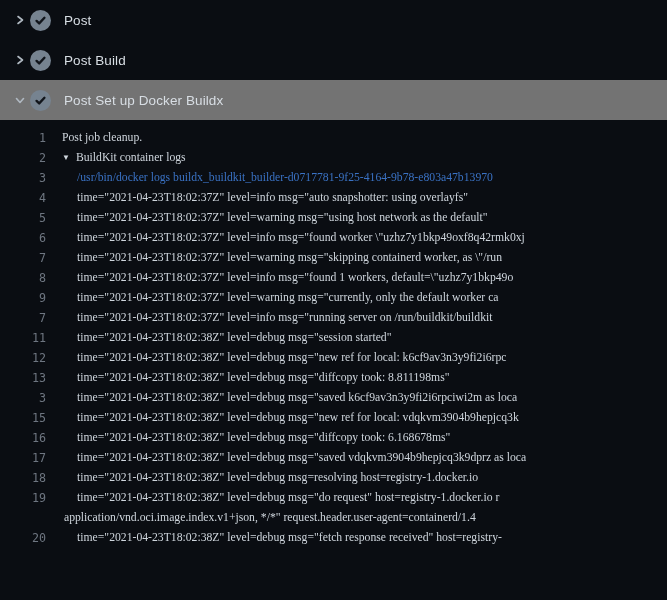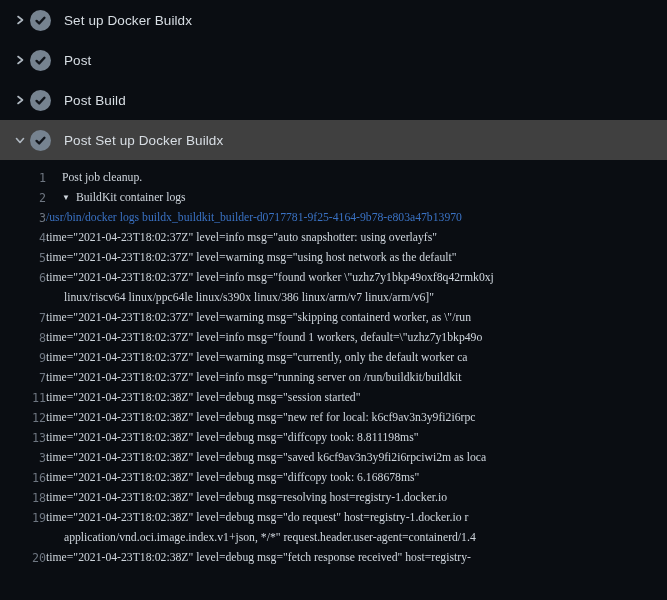--- a/index.html
+++ b/index.html
@@ -7,63 +7,49 @@
     position:relative;width:667px;height:600px;overflow:hidden;
     background:#0a0d12;
     font-family:"Liberation Sans",sans-serif;
   }
   
   .steps{width:100%;}
   .step{
     height:40px;display:flex;align-items:center;
     padding-left:12px;cursor:pointer;
   }
-  .step.expanded{background:#404040;}
+  .step.expanded{background:#737373;}
   .chev{width:16px;height:16px;flex:none;display:flex;align-items:center;justify-content:center;}
   .check{width:21px;height:21px;flex:none;margin-left:2px;display:flex;align-items:center;justify-content:center;}
   .step-label{
     margin-left:13px;font-size:13.5px;font-weight:500;color:#d8dee4;letter-spacing:.1px;
   }
   
   .log{
     padding-top:8px;
     font-family:"DejaVu Sans Mono","Liberation Mono",monospace;
     font-size:11.7px;color:#cfd6dd;
   }
   .row{height:20px;line-height:20px;display:flex;white-space:pre;overflow:hidden;}
   .gutter{width:46px;flex:none;text-align:right;color:#6e7681;cursor:pointer;}
   .content{flex:none;white-space:pre;font-family:Liberation Serif, serif;}
   .content.l1{padding-left:16px;}
-  .content.l2{}
+  .content.l2{padding-left:31px;}
   .content.wrap{padding-left:18px;}
   .content .command{color:#3a72c4;}
   .tri{
     display:inline-block;font-size:8px;color:#cfd6dd;
     margin-right:6px;vertical-align:1px;cursor:pointer;
   }
 </style>
 </head>
 <body>
 
 <div class="screen">
   <div class="steps">
-      <div class="step">
-        <span class="chev">
-          <svg width="12" height="12" viewBox="0 0 12 12" fill="none">
-            <path d="M4 2.5 L8.5 6 L4 9.5" stroke="#afb8c1" stroke-width="1.6" stroke-linecap="round" stroke-linejoin="round"></path>
-          </svg>
-        </span>
-        <span class="check">
-          <svg width="21" height="21" viewBox="0 0 16 16">
-            <circle cx="8" cy="8" r="8" fill="#768390"></circle>
-            <path d="M5 8.3 L7 10.2 L11 5.9" stroke="#11151b" stroke-width="1.8" fill="none" stroke-linecap="round" stroke-linejoin="round"></path>
-          </svg>
-        </span>
-        <span class="step-label">Set up Docker Buildx</span>
-      </div>
       <div class="step">
         <span class="chev">
           <svg width="12" height="12" viewBox="0 0 12 12" fill="none">
             <path d="M4 2.5 L8.5 6 L4 9.5" stroke="#afb8c1" stroke-width="1.6" stroke-linecap="round" stroke-linejoin="round"></path>
           </svg>
         </span>
         <span class="check">
           <svg width="21" height="21" viewBox="0 0 16 16">
             <circle cx="8" cy="8" r="8" fill="#768390"></circle>
             <path d="M5 8.3 L7 10.2 L11 5.9" stroke="#11151b" stroke-width="1.8" fill="none" stroke-linecap="round" stroke-linejoin="round"></path>
@@ -100,28 +86,29 @@
         <span class="step-label">Post Set up Docker Buildx</span>
       </div>
     </div>
   <div class="log">
       <div class="row"><span class="gutter">1</span><span class="content l1"><span class="">Post job cleanup.</span></span></div>
       <div class="row"><span class="gutter">2</span><span class="content l1"><span class="tri">▼</span><span class="">BuildKit container logs</span></span></div>
       <div class="row"><span class="gutter">3</span><span class="content l2"><span class="command">/usr/bin/docker logs buildx_buildkit_builder-d0717781-9f25-4164-9b78-e803a47b13970</span></span></div>
       <div class="row"><span class="gutter">4</span><span class="content l2"><span class="">time="2021-04-23T18:02:37Z" level=info msg="auto snapshotter: using overlayfs"</span></span></div>
       <div class="row"><span class="gutter">5</span><span class="content l2"><span class="">time="2021-04-23T18:02:37Z" level=warning msg="using host network as the default"</span></span></div>
       <div class="row"><span class="gutter">6</span><span class="content l2"><span class="">time="2021-04-23T18:02:37Z" level=info msg="found worker \"uzhz7y1bkp49oxf8q42rmk0xj</span></span></div>
-      <div class="row"><span class="gutter"></span><span class="content wrap"><span class="">linux/riscv64 linux/ppc64le linux/s390x linux/386 linux/arm/v7 linux/arm/v6]"</span></span></div>
       <div class="row"><span class="gutter">7</span><span class="content l2"><span class="">time="2021-04-23T18:02:37Z" level=warning msg="skipping containerd worker, as \"/run</span></span></div>
       <div class="row"><span class="gutter">8</span><span class="content l2"><span class="">time="2021-04-23T18:02:37Z" level=info msg="found 1 workers, default=\"uzhz7y1bkp49o</span></span></div>
       <div class="row"><span class="gutter">9</span><span class="content l2"><span class="">time="2021-04-23T18:02:37Z" level=warning msg="currently, only the default worker ca</span></span></div>
       <div class="row"><span class="gutter">7</span><span class="content l2"><span class="">time="2021-04-23T18:02:37Z" level=info msg="running server on /run/buildkit/buildkit</span></span></div>
       <div class="row"><span class="gutter">11</span><span class="content l2"><span class="">time="2021-04-23T18:02:38Z" level=debug msg="session started"</span></span></div>
       <div class="row"><span class="gutter">12</span><span class="content l2"><span class="">time="2021-04-23T18:02:38Z" level=debug msg="new ref for local: k6cf9av3n3y9fi2i6rpc</span></span></div>
       <div class="row"><span class="gutter">13</span><span class="content l2"><span class="">time="2021-04-23T18:02:38Z" level=debug msg="diffcopy took: 8.811198ms"</span></span></div>
       <div class="row"><span class="gutter">3</span><span class="content l2"><span class="">time="2021-04-23T18:02:38Z" level=debug msg="saved k6cf9av3n3y9fi2i6rpciwi2m as loca</span></span></div>
+      <div class="row"><span class="gutter">15</span><span class="content l2"><span class="">time="2021-04-23T18:02:38Z" level=debug msg="new ref for local: vdqkvm3904b9hepjcq3k</span></span></div>
       <div class="row"><span class="gutter">16</span><span class="content l2"><span class="">time="2021-04-23T18:02:38Z" level=debug msg="diffcopy took: 6.168678ms"</span></span></div>
+      <div class="row"><span class="gutter">17</span><span class="content l2"><span class="">time="2021-04-23T18:02:38Z" level=debug msg="saved vdqkvm3904b9hepjcq3k9dprz as loca</span></span></div>
       <div class="row"><span class="gutter">18</span><span class="content l2"><span class="">time="2021-04-23T18:02:38Z" level=debug msg=resolving host=registry-1.docker.io</span></span></div>
       <div class="row"><span class="gutter">19</span><span class="content l2"><span class="">time="2021-04-23T18:02:38Z" level=debug msg="do request" host=registry-1.docker.io r</span></span></div>
       <div class="row"><span class="gutter"></span><span class="content wrap"><span class="">application/vnd.oci.image.index.v1+json, */*" request.header.user-agent=containerd/1.4</span></span></div>
       <div class="row"><span class="gutter">20</span><span class="content l2"><span class="">time="2021-04-23T18:02:38Z" level=debug msg="fetch response received" host=registry-</span></span></div>
     </div>
 </div>
 
 </body></html>

